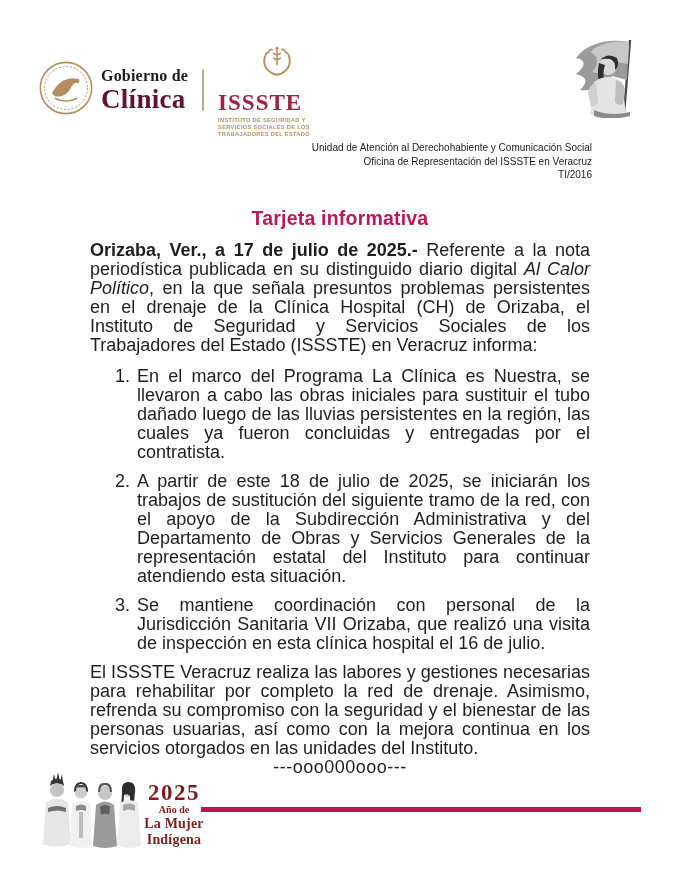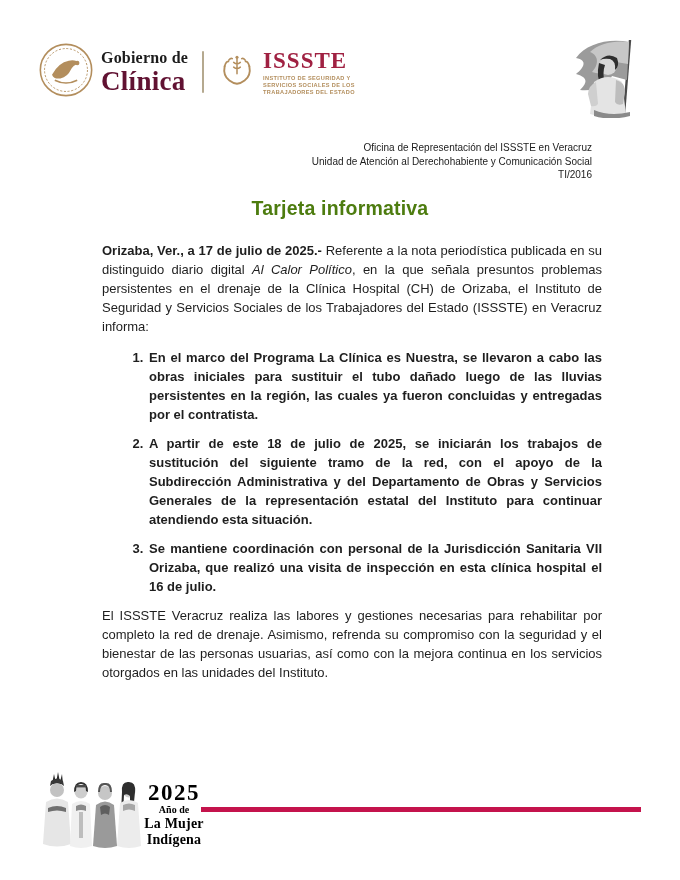--- a/index.html
+++ b/index.html
@@ -9,46 +9,46 @@
   }
   .page{position:absolute;inset:0;background:#fff;}
 
   
   .logos{position:absolute;top:42px;left:38px;display:flex;align-items:center;gap:14px;}
   .gob-logo{display:flex;align-items:center;gap:7px;}
   .gob-text{font-family:"Liberation Serif", serif;line-height:1;}
   .gob-text .l1{font-size:16px;color:#1c1c1c;font-weight:600;letter-spacing:.2px;}
   .gob-text .l2{font-size:27px;color:#611232;font-weight:700;margin-top:2px;letter-spacing:.3px;}
   .logo-divider{width:2px;height:42px;background:#b5a98f;border-radius:1px;}
-  .issste-logo{display:flex;align-items:center;gap:7px;}
+  .issste-logo{display:flex;align-items:center;gap:7px;flex-direction:column;}
   .issste-text .name{font-family:"Liberation Serif", serif;font-size:23px;font-weight:700;color:#A02142;letter-spacing:1px;line-height:1;}
   .issste-text .sub{width:118px;font-size:5.6px;line-height:7px;font-weight:700;color:#B38E5D;letter-spacing:.35px;margin-top:3px;}
 
   .flag-woman{position:absolute;top:36px;right:26px;width:104px;height:82px;}
 
   
   .office{position:absolute;top:141px;right:88px;text-align:right;font-size:10px;line-height:13.5px;color:#1b1b1b;}
 
   
-  .doc-title{position:absolute;top:197px;left:0;width:100%;text-align:center;
-    font-size:19.5px;font-weight:700;color:#4d7c0f;letter-spacing:.2px;}
+  .doc-title{position:absolute;top:207px;left:0;width:100%;text-align:center;
+    font-size:19.5px;font-weight:700;color:#be185d;letter-spacing:.2px;}
 
   
-  .content{position:absolute;top:241px;left:90px;width:500px;font-size:13px;line-height:19px;text-align:justify;color:#1e1e1e;margin-left:12px;}
+  .content{position:absolute;top:241px;left:90px;width:500px;font-size:18px;line-height:19px;text-align:justify;color:#1e1e1e;}
   .content p{margin:0;}
   .intro strong{font-weight:700;}
   .content ol{margin:12px 0 0 0;padding-left:45px;}
-  .content li{margin-bottom:10px;text-align:justify;padding-left:2px;font-weight:bold;}
+  .content li{margin-bottom:10px;text-align:justify;padding-left:2px;}
   .closing{margin-top:14px;}
   .separator{margin-top:8px;text-align:center;letter-spacing:.5px;}
 
   
   .footer-img{position:absolute;left:40px;top:772px;width:104px;height:78px;}
   .footer-lockup{position:absolute;left:143px;top:781px;width:62px;text-align:center;
-    font-family:"Liberation Serif", serif;color:#000000;line-height:1;}
+    font-family:"Liberation Serif", serif;color:#7f1d1d;line-height:1;}
   .footer-lockup .year{font-size:23px;font-weight:700;letter-spacing:1.5px;}
   .footer-lockup .small{font-size:10px;font-weight:700;margin-top:1px;}
   .footer-lockup .big{font-size:14px;font-weight:700;margin-top:2px;letter-spacing:.2px;}
   .footer-bar{position:absolute;left:201px;top:807px;width:440px;height:5px;background:#C4134C;}
 </style>
 </head>
 <body>
 
 <div class="page">
 
@@ -94,37 +94,38 @@
       <path d="M50 24 q8 -8 17 -2 q3 8 -2 12 q1 -9 -5 -11 q-6 -1 -10 1z" fill="#2e2e2e"></path>
       <path d="M49 27 q-3 14 2 22 l4 -2 q-3 -10 0 -18z" fill="#2e2e2e"></path>
       <path d="M44 46 q14 -10 28 0 l4 32 q-18 6 -36 0 z" fill="#e4e4e4"></path>
       <path d="M66 44 q8 2 9 10 l-2 14 q-6 2 -8 -2 z" fill="#bdbdbd"></path>
       <path d="M46 46 q-8 4 -8 12 l3 12 q5 1 7 -2 z" fill="#cfcfcf"></path>
       <path d="M44 74 q16 7 36 2 l0 4 q-20 5 -36 0 z" fill="#8a8a8a"></path>
     </svg>
   </span>
 
   <div class="office">
+    <div>Unidad de Atención al Derechohabiente y Comunicación Social</div>
     <div>Oficina de Representación del ISSSTE en Veracruz</div>
-    <div>Unidad de Atención al Derechohabiente y Comunicación Social</div>
     <div>TI/2016</div>
   </div>
 
   <div class="doc-title">Tarjeta informativa</div>
 
   <div class="content">
     <p class="intro"><strong>Orizaba, Ver., a 17 de julio de 2025.-</strong><span> Referente a la nota periodística publicada en su distinguido diario digital </span><em>Al Calor Político</em><span>, en la que señala presuntos problemas persistentes en el drenaje de la Clínica Hospital (CH) de Orizaba, el Instituto de Seguridad y Servicios Sociales de los Trabajadores del Estado (ISSSTE) en Veracruz informa:</span></p>
 
     <ol>
       <li>En el marco del Programa La Clínica es Nuestra, se llevaron a cabo las obras iniciales para sustituir el tubo dañado luego de las lluvias persistentes en la región, las cuales ya fueron concluidas y entregadas por el contratista.</li>
       <li>A partir de este 18 de julio de 2025, se iniciarán los trabajos de sustitución del siguiente tramo de la red, con el apoyo de la Subdirección Administrativa y del Departamento de Obras y Servicios Generales de la representación estatal del Instituto para continuar atendiendo esta situación.</li>
       <li>Se mantiene coordinación con personal de la Jurisdicción Sanitaria VII Orizaba, que realizó una visita de inspección en esta clínica hospital el 16 de julio.</li>
     </ol>
 
     <p class="closing">El ISSSTE Veracruz realiza las labores y gestiones necesarias para rehabilitar por completo la red de drenaje. Asimismo, refrenda su compromiso con la seguridad y el bienestar de las personas usuarias, así como con la mejora continua en los servicios otorgados en las unidades del Instituto.</p>
+    <p class="separator">---ooo000ooo---</p>
   </div>
 
   <span class="footer-img">
     <svg width="104" height="78" viewBox="0 0 104 78">
 
       <path d="M12 12 l2 -10 2 9 2 -11 2 10 2 -8 1 10z" fill="#2b2b2b"></path>
       <circle cx="17" cy="18" r="7" fill="#c2c2c2"></circle>
       <path d="M10 14 q7 -7 14 0 l-1 -5 q-6 -5 -12 0z" fill="#383838"></path>
       <path d="M6 30 q11 -7 22 0 l3 42 q-14 5 -28 0 z" fill="#e6e6e6"></path>
       <path d="M8 36 q9 -4 18 0 l0 4 q-9 -3 -18 0z" fill="#6f6f6f"></path>

